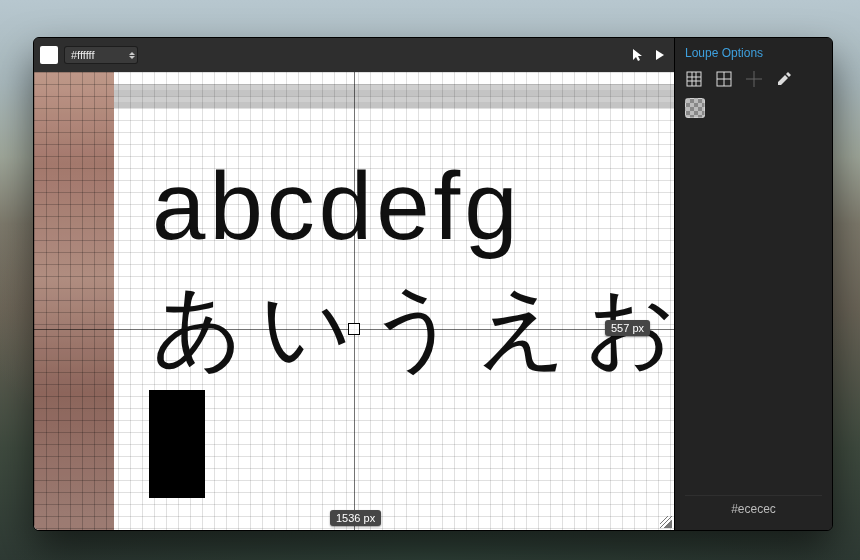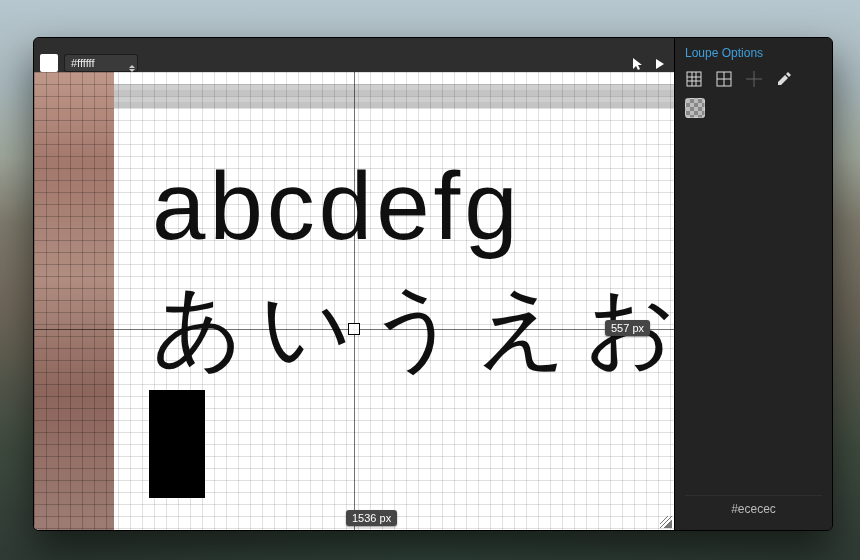--- a/index.html
+++ b/index.html
@@ -32,21 +32,21 @@
     box-shadow: 0 20px 40px rgba(0,0,0,.55), 0 0 0 1px rgba(255,255,255,.05) inset;
     display: grid;
     grid-template-columns: 1fr 158px;
     grid-template-rows: 34px 1fr;
     overflow: hidden;
   }
 
   
   .toolbar {
     grid-column: 1; grid-row: 1;
-    display: flex; align-items: flex-end;
+    display: flex; align-items: center;
     padding: 0 6px;
     gap: 6px;
     background: #2e2e2e;
   }
   .swatch {
     width: 18px; height: 18px;
     border: 1px solid rgba(255,255,255,.25);
     border-radius: 2px;
   }
   .hexfield {
@@ -194,21 +194,21 @@
     position:absolute;
     background:#464646; color:#fff;
     font-size:11px;
     padding:2px 6px;
     border-radius:3px;
     z-index:7;
     box-shadow:0 1px 2px rgba(0,0,0,.4);
     white-space:nowrap;
   }
   .coord-y { right:24px; top:248px; }
-  .coord-x { left:296px; bottom:4px;margin-left:16px; }
+  .coord-x { left:296px; bottom:4px; }
 
   
   .grip {
     position:absolute; right:2px; bottom:2px; width:12px;height:12px; z-index:8;
     background:
       linear-gradient(135deg, transparent 0 5px, #777 5px 6px, transparent 6px 8px, #777 8px 9px, transparent 9px 11px, #777 11px 12px);
   }
 </style>
 </head>
 <body>

